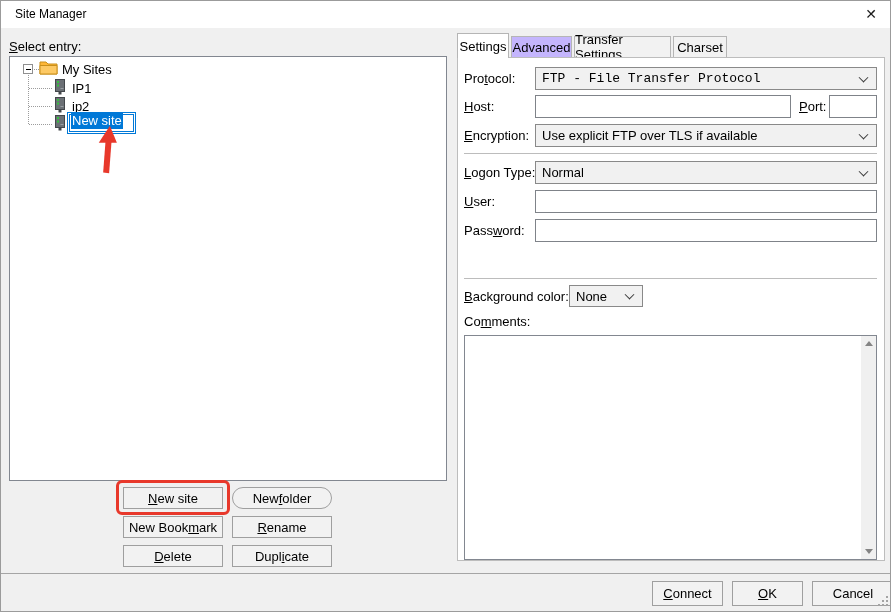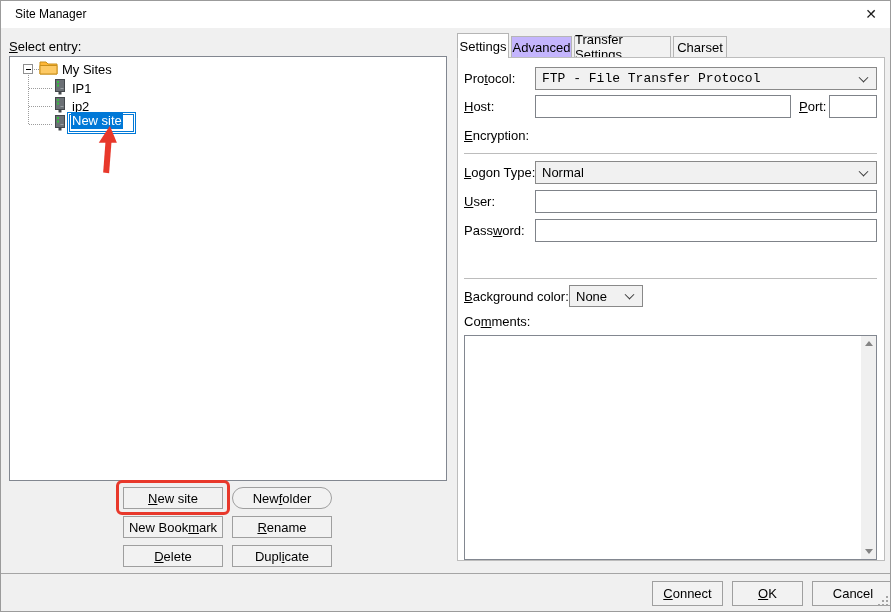--- a/index.html
+++ b/index.html
@@ -180,20 +180,24 @@
       <span>FTP - File Transfer Protocol</span>
       <span class="chev"></span>
     </div>
 
     <span class="flabel" style="top:41px;"><u>H</u>ost:</span>
     <input class="tbox" style="left: 77px; top: 37px; width: 256px; height: 23px;" value="">
     <span class="flabel" style="left:341px; top:41px;"><u>P</u>ort:</span>
     <input class="tbox" style="left: 371px; top: 37px; width: 48px; height: 23px;" value="">
 
     <span class="flabel" style="top:70px;"><u>E</u>ncryption:</span>
+    <div class="combo" style="left:77px; top:66px; width:342px; height:23px;">
+      <span>Use explicit FTP over TLS if available</span>
+      <span class="chev"></span>
+    </div>
 
     <div class="hsep" style="left:6px; top:95px; width:413px;"></div>
 
     <span class="flabel" style="top:107px;"><u>L</u>ogon Type:</span>
     <div class="combo" style="left:77px; top:103px; width:342px; height:23px;">
       <span>Normal</span>
       <span class="chev"></span>
     </div>
 
     <span class="flabel" style="top:136px;"><u>U</u>ser:</span>

